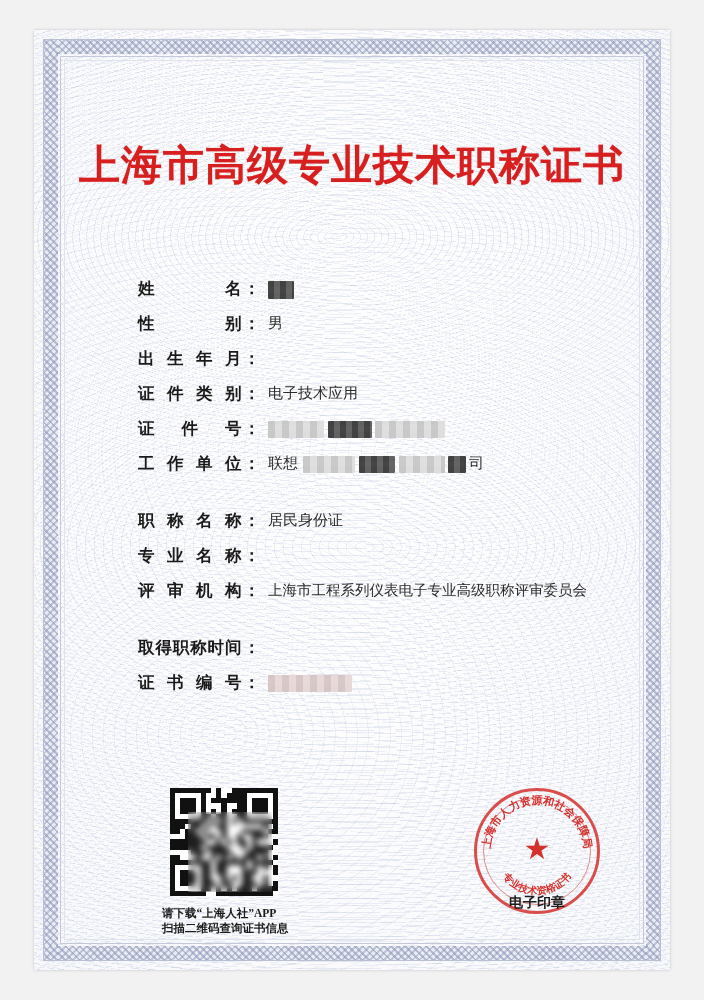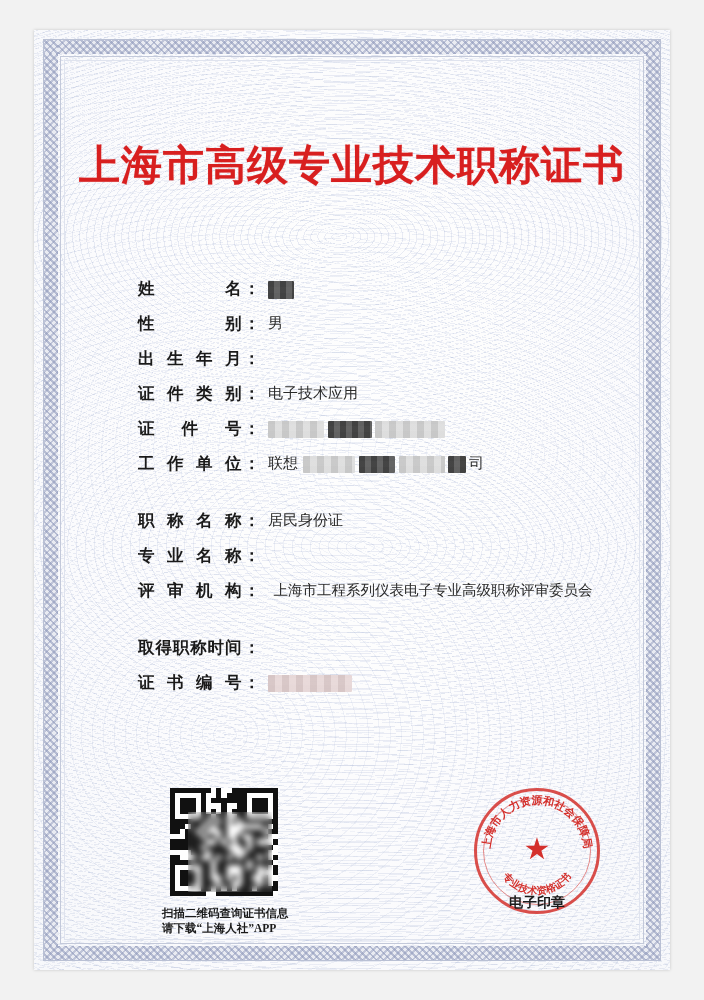--- a/index.html
+++ b/index.html
@@ -366,21 +366,21 @@
       <div class="row">
         <div class="label">
           <span class="label-text">
               <span>评</span>
               <span>审</span>
               <span>机</span>
               <span>构</span>
             </span>
             <span class="colon">：</span>
         </div>
-        <div class="value small" style="max-width:330px;text-align:center;">上海市工程系列仪表电子专业高级职称评审委员会</div>
+        <div class="value small" style="max-width:330px;">上海市工程系列仪表电子专业高级职称评审委员会</div>
       </div>
 
       <div class="row gap-before">
         <div class="label">
           <span class="label-text" style="width:104px;">
               <span>取</span>
               <span>得</span>
               <span>职</span>
               <span>称</span>
               <span>时</span>
@@ -847,22 +847,22 @@
           <i class="on"></i>
           <i class="on"></i>
           <i class="on"></i>
           <i class="on"></i>
           <i class="on"></i>
           <i class=""></i>
         </div>
       <div class="qr-blur"></div>
     </div>
     <div class="qr-caption">
+      <div>请下载“上海人社”APP</div>
       <div>扫描二维码查询证书信息</div>
-      <div>请下载“上海人社”APP</div>
     </div>
 
     <div class="seal">
       <div class="seal-ring"></div>
       <div class="seal-ring inner"></div>
       <svg viewBox="0 0 126 126">
         <defs>
           <path id="topArc" d="M 16,63 A 47,47 0 0 1 110,63"></path>
           <path id="botArc" d="M 20,63 A 43,43 0 0 0 106,63"></path>
         </defs>

